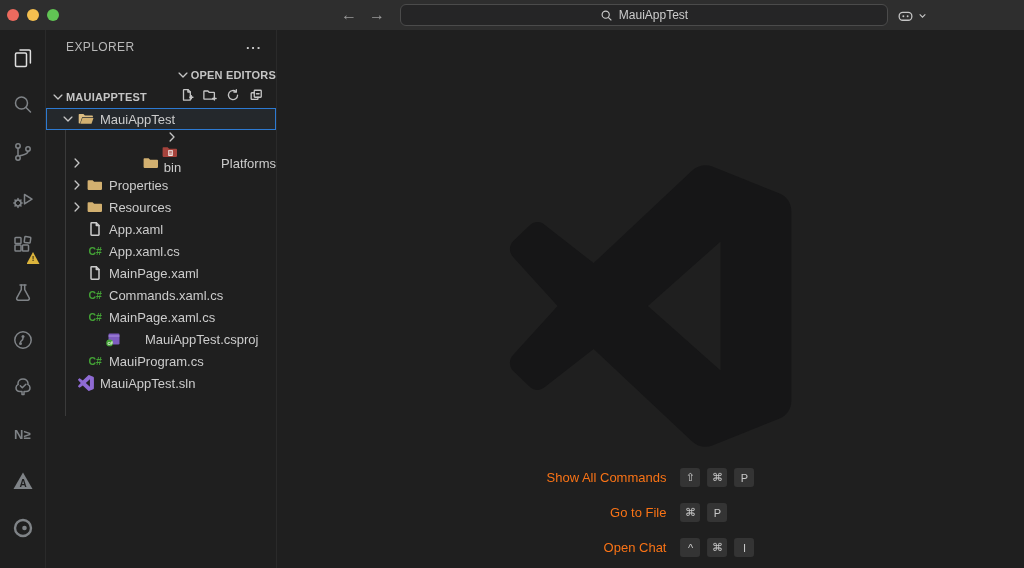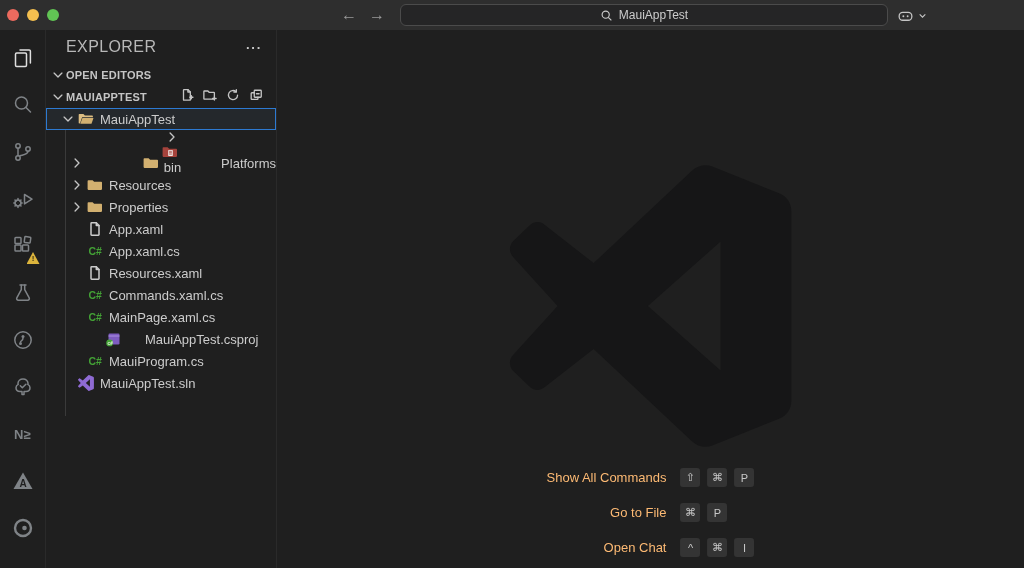--- a/index.html
+++ b/index.html
@@ -28,23 +28,23 @@
   .ab-item { position:relative; width:46px; height:47px; display:flex; align-items:center; justify-content:center;
              color:#7f8387; }
   .ab-item.active { color:#dfdfdf; }
   .ab-item svg { width:24px; height:24px; }
   .ab-badge { position:absolute; right:6px; bottom:7px; width:13px; height:12px; background:#dcb43c;
               clip-path:polygon(50% 0,100% 100%,0 100%); display:flex; align-items:flex-end; justify-content:center;
               color:#3a3016; font-size:8px; font-weight:bold; line-height:10px; }
 
   .sidebar { width:231px; background:#1f1f1f; border-right:1px solid #2a2a2a; position:relative; color:#cccccc; }
   .sb-header { height:34px; display:flex; align-items:center; justify-content:space-between; padding:0 14px 0 20px; }
-  .sb-title { font-size:16px; color:#b8b8b8; letter-spacing:.4px; }
+  .sb-title { font-size:12px; color:#b8b8b8; letter-spacing:.4px; }
   .sb-more { color:#cccccc; font-size:13px; letter-spacing:1px; font-weight:bold; }
-  .section { height:22px; display:flex; align-items:center; padding-left:4px; }
+  .section { height:22px; display:flex; align-items:center; padding-left:4px;justify-content:flex-end; }
   .section .chev { width:16px; height:16px; display:flex; align-items:center; justify-content:center; color:#c5c5c5; }
   .section-label { font-size:11px; font-weight:bold; color:#c5c5c5; letter-spacing:.2px; }
   .section-actions { margin-left:auto; display:flex; gap:7px; padding-right:12px; }
   .section-actions .act { width:16px; height:16px; color:#c5c5c5; display:flex; align-items:center; justify-content:center; }
   .act svg, .chev svg { width:14px; height:14px; }
 
   .tree { position:relative; }
   .indent-guide { position:absolute; left:19px; top:22px; width:1px; background:#3a3a3a; }
   .row { position:relative; height:22px; display:flex; align-items:center; font-size:13px; color:#cccccc; }
   .row.selected { background:#24282c; outline:1px solid #2d7ad2; outline-offset:-1px; }
@@ -52,21 +52,21 @@
   .row .spacer { width:18px; }
   .row .ficon { width:16px; height:16px; margin-right:6px; display:flex; align-items:center; justify-content:center; flex:none; }
   .ficon svg { width:16px; height:16px; }
 
   
   .editor { position:relative; flex:1; background:#1f1f1f; }
   .watermark { position:absolute; left:50%; top:132px; transform:translateX(-50%); width:284px; height:288px; }
   .watermark svg { width:100%; height:100%; fill:#161617; }
   .shortcuts { position:absolute; left:50%; top:438px; transform:translateX(-50%);
                display:grid; grid-template-columns:auto auto; column-gap:14px; row-gap:16px; align-items:center; }
-  .sc-label { color:#fdba74; font-size:13px; text-align:right; white-space:nowrap; }
+  .sc-label { color:#f97316; font-size:13px; text-align:right; white-space:nowrap; }
   .sc-keys { display:flex; gap:7px; }
   .key { min-width:20px; height:19px; padding:0 4px; background:#343434; border-radius:3px; color:#c8c8c8;
          font-size:11px; display:flex; align-items:center; justify-content:center; }
 </style>
 </head>
 <body>
 
 <div class="titlebar">
   <div class="traffic">
     <span class="light red"></span>
@@ -271,34 +271,34 @@
           <span class="chev">
             <svg viewBox="0 0 16 16" fill="none" stroke="currentColor" stroke-width="1.5" stroke-linecap="round" stroke-linejoin="round">
               <path d="M5.8 3.5 10.3 8l-4.5 4.5"></path>
             </svg>
           </span>
           <span class="ficon">
             <svg viewBox="0 0 16 16" fill="#d2b070">
               <path d="M1.4 3.2h4.2l1.5 1.5h7.1c.4 0 .8.3.8.8v6.6c0 .4-.3.8-.8.8H1.4a.8.8 0 0 1-.8-.8V4c0-.4.4-.8.8-.8Z"></path>
             </svg>
           </span>
-          <span>Resources</span>
+          <span>Properties</span>
         </div>
         <div class="row" style="padding-left: 23px;">
           <span class="chev">
             <svg viewBox="0 0 16 16" fill="none" stroke="currentColor" stroke-width="1.5" stroke-linecap="round" stroke-linejoin="round">
               <path d="M5.8 3.5 10.3 8l-4.5 4.5"></path>
             </svg>
           </span>
           <span class="ficon">
             <svg viewBox="0 0 16 16" fill="#d2b070">
               <path d="M1.4 3.2h4.2l1.5 1.5h7.1c.4 0 .8.3.8.8v6.6c0 .4-.3.8-.8.8H1.4a.8.8 0 0 1-.8-.8V4c0-.4.4-.8.8-.8Z"></path>
             </svg>
           </span>
-          <span>Properties</span>
+          <span>Resources</span>
         </div>
         <div class="row" style="padding-left: 23px;">
           <span class="spacer"></span>
           <span class="ficon">
             <svg viewBox="0 0 16 16" fill="none" stroke="currentColor" stroke-width="1.5" stroke-linecap="round" stroke-linejoin="round">
               <path d="M9.3 1.8H4.6a.6.6 0 0 0-.6.6v11.2c0 .3.3.6.6.6h6.8a.6.6 0 0 0 .6-.6V4.6Z"></path>
               <path d="M9.3 1.8v2.8H12"></path>
             </svg>
           </span>
           <span>App.xaml</span>
@@ -313,21 +313,21 @@
           <span>App.xaml.cs</span>
         </div>
         <div class="row" style="padding-left: 23px;">
           <span class="spacer"></span>
           <span class="ficon">
             <svg viewBox="0 0 16 16" fill="none" stroke="currentColor" stroke-width="1.5" stroke-linecap="round" stroke-linejoin="round">
               <path d="M9.3 1.8H4.6a.6.6 0 0 0-.6.6v11.2c0 .3.3.6.6.6h6.8a.6.6 0 0 0 .6-.6V4.6Z"></path>
               <path d="M9.3 1.8v2.8H12"></path>
             </svg>
           </span>
-          <span>Resources.xaml</span>
+          <span>MainPage.xaml</span>
         </div>
         <div class="row" style="padding-left: 23px;">
           <span class="spacer"></span>
           <span class="ficon">
             <svg viewBox="0 0 16 16">
               <text x="1.5" y="12" fill="#44a336" font-size="10.5" font-weight="bold" font-family="Liberation Sans,sans-serif">C#</text>
             </svg>
           </span>
           <span>Commands.xaml.cs</span>
         </div>

